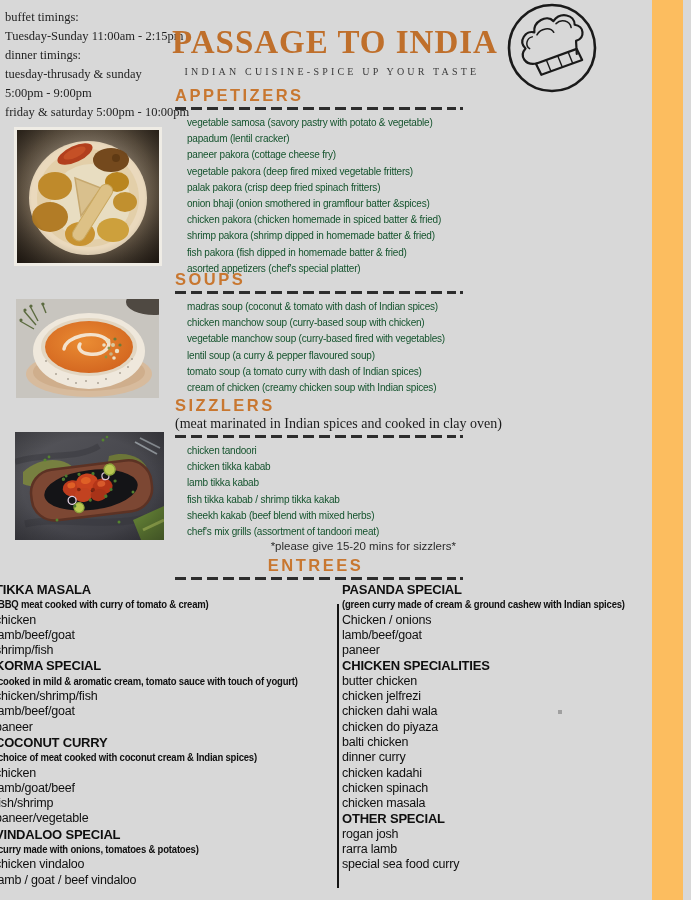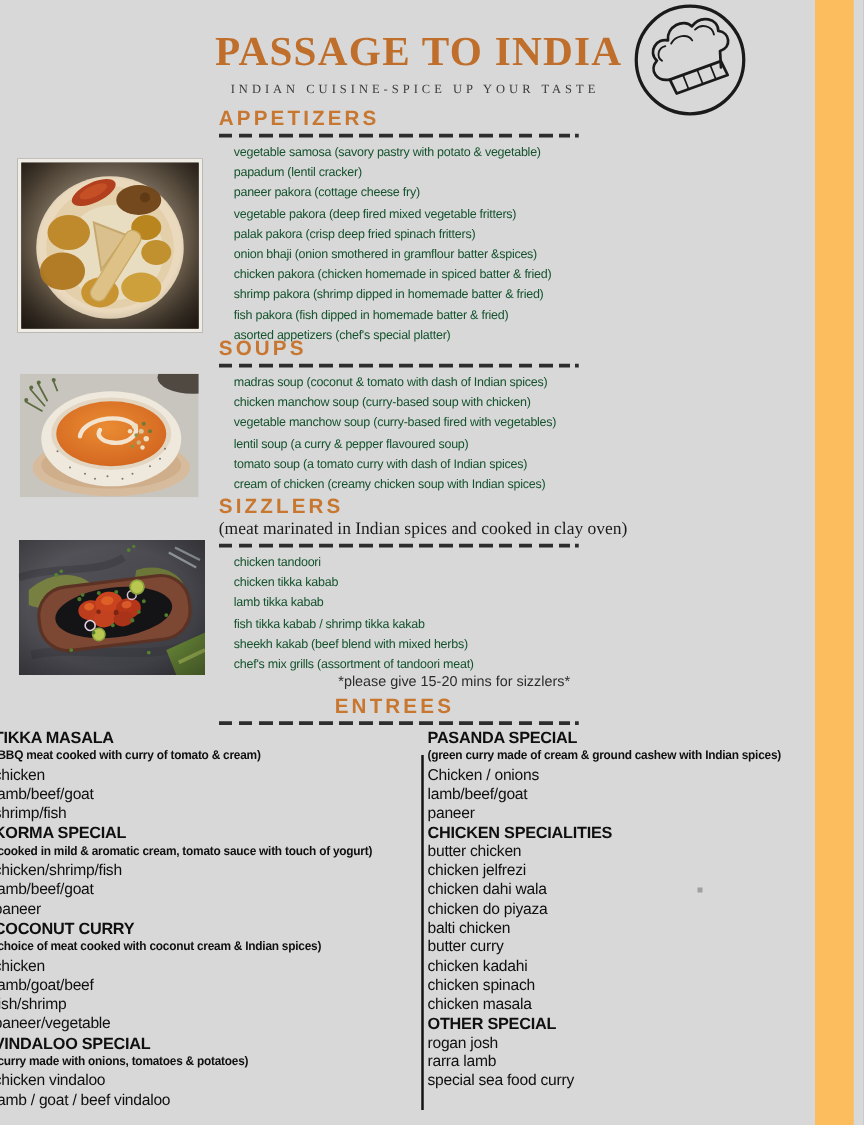--- a/index.html
+++ b/index.html
@@ -55,20 +55,28 @@
   .divider { position:absolute; left:337px; top:604px; width:2px; height:284px; background:#141414; }
   .speck { position:absolute; left:558px; top:710px; width:4px; height:4px; background:#a0a0a0; }
 </style>
 </head>
 <body>
 
 <div id="page">
 
   <div class="stripe"></div>
 
+  <div class="timings">
+    <div>buffet timings:</div>
+    <div>Tuesday-Sunday 11:00am - 2:15pm</div>
+    <div>dinner timings:</div>
+    <div>tuesday-thrusady &amp; sunday</div>
+    <div>5:00pm - 9:00pm</div>
+    <div>friday &amp; saturday 5:00pm - 10:00pm</div>
+  </div>
 
   <div class="brand">
     <div class="brand-title">PASSAGE TO INDIA</div>
     <div class="brand-sub">INDIAN CUISINE-SPICE UP YOUR TASTE</div>
   </div>
 
   <div class="logo">
     <svg width="92" height="92" viewBox="0 0 92 92">
       <circle cx="46" cy="46" r="43" fill="none" stroke="#1a1a1a" stroke-width="2.6"></circle>
       <g transform="rotate(-12 46 46)" fill="none" stroke="#1a1a1a" stroke-linejoin="round" stroke-linecap="round">
@@ -314,21 +322,21 @@
     <div class="g-desc">(green curry made of cream &amp; ground cashew with Indian spices)</div>
     <div class="g-item">Chicken / onions</div>
     <div class="g-item">lamb/beef/goat</div>
     <div class="g-item">paneer</div>
     <div class="g-head">CHICKEN SPECIALITIES</div>
     <div class="g-item">butter chicken</div>
     <div class="g-item">chicken jelfrezi</div>
     <div class="g-item">chicken dahi wala</div>
     <div class="g-item">chicken do piyaza</div>
     <div class="g-item">balti chicken</div>
-    <div class="g-item">butter curry</div>
+    <div class="g-item">dinner curry</div>
     <div class="g-item">chicken kadahi</div>
     <div class="g-item">chicken spinach</div>
     <div class="g-item">chicken masala</div>
     <div class="g-head">OTHER SPECIAL</div>
     <div class="g-item">rogan josh</div>
     <div class="g-item">rarra lamb</div>
     <div class="g-item">special sea food curry</div>
   </div>
 
 </div>

